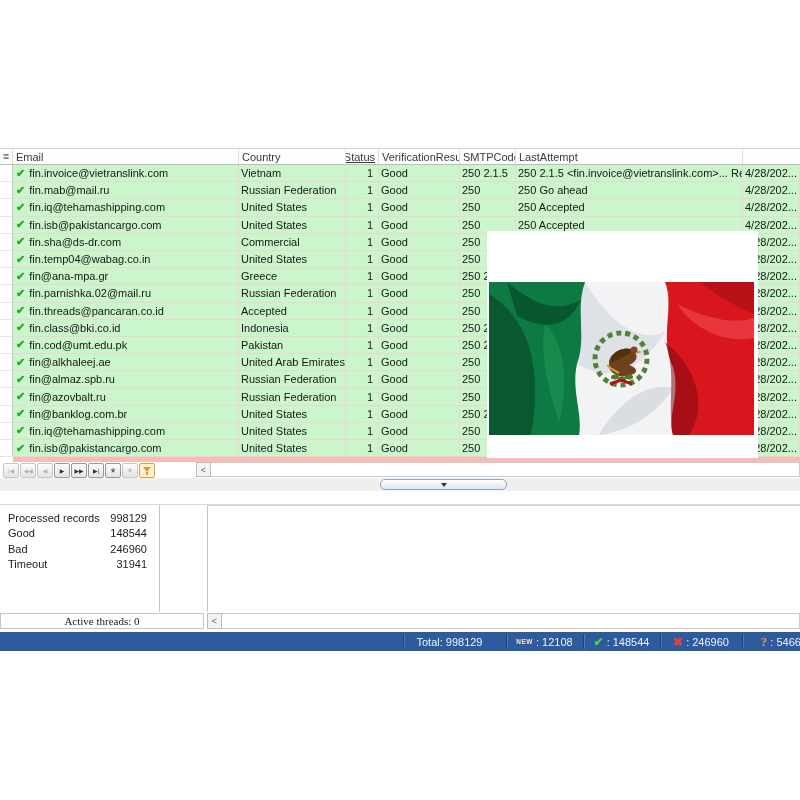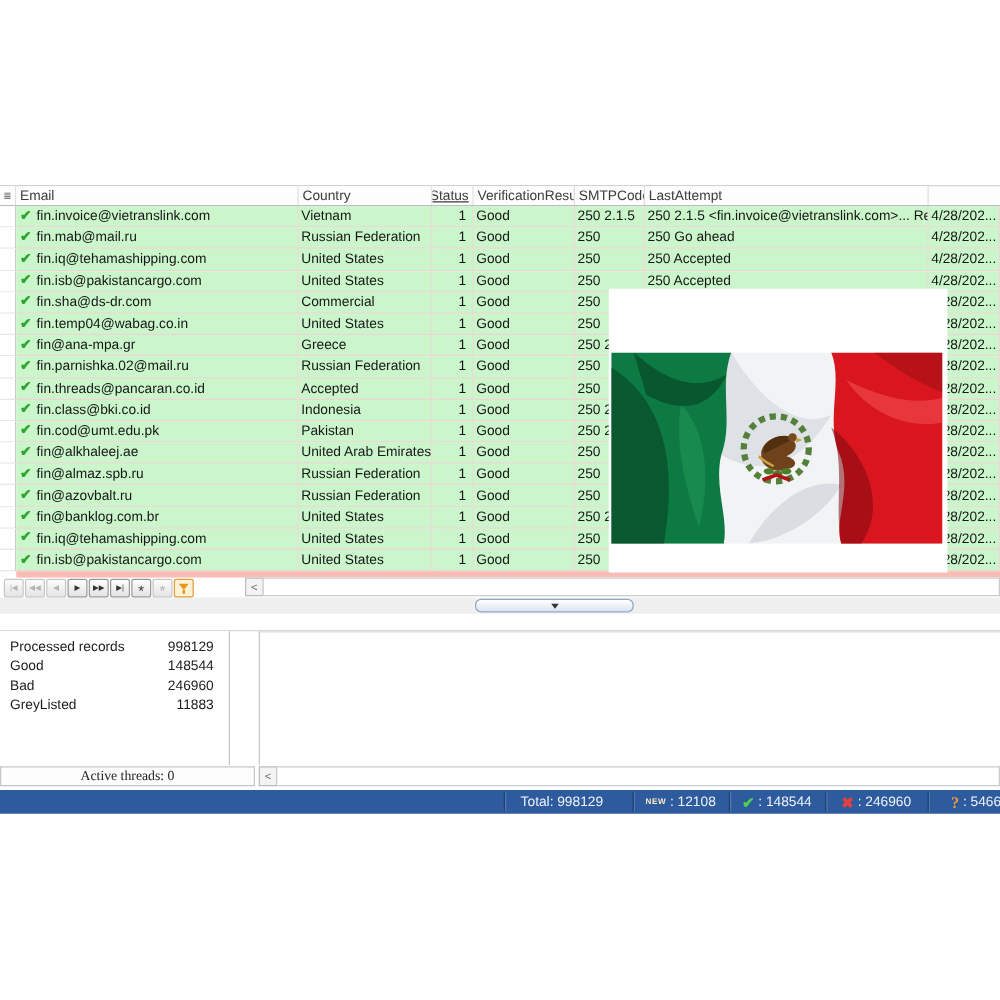--- a/index.html
+++ b/index.html
@@ -53,21 +53,21 @@
   
   #splitter{position:absolute;left:0;top:478px;width:800px;height:13px;background:#efefef;}
   #splitter-grip{position:absolute;left:380px;top:1px;width:125px;height:9px;border:1px solid #8fa9c7;
                  border-radius:5px;background:linear-gradient(#ffffff,#dbe4ef);
                  display:flex;align-items:center;justify-content:center;}
   .grip-arrow{width:0;height:0;border-left:3px solid transparent;border-right:3px solid transparent;
               border-top:4px solid #333;}
 
   
   #panel-divider{position:absolute;left:0;top:504px;width:800px;height:1px;background:#d8d8d8;}
-  #stats-panel{position:absolute;left:0;top:505px;width:184px;height:107px;background:#ffffff;
+  #stats-panel{position:absolute;left:0;top:505px;width:160px;height:107px;background:#ffffff;
                border-right:1px solid #c6c6c6;box-sizing:border-box;}
   #stats-list{padding-top:5px;}
   .stat-row{display:flex;justify-content:space-between;align-items:center;height:15.5px;
             padding:0 12px 0 8px;font-size:11px;color:#1c1c1c;}
   #right-panel{position:absolute;left:207px;top:505px;width:593px;height:107px;background:#ffffff;
                border-left:1px solid #c6c6c6;border-top:1px solid #d9d9d9;box-sizing:border-box;}
 
   #active-box{position:absolute;left:0;top:613px;width:204px;height:16px;border:1px solid #c6c6c6;
               background:#fdfdfd;display:flex;align-items:center;justify-content:center;
               font-size:11px;color:#222;box-sizing:border-box;font-family:Liberation Serif, serif;}
@@ -386,22 +386,22 @@
         </div>
         <div class="stat-row">
           <span class="stat-label">Good</span>
           <span class="stat-value">148544</span>
         </div>
         <div class="stat-row">
           <span class="stat-label">Bad</span>
           <span class="stat-value">246960</span>
         </div>
         <div class="stat-row">
-          <span class="stat-label">GreyListed</span>
-          <span class="stat-value">11883</span>
+          <span class="stat-label">Timeout</span>
+          <span class="stat-value">31941</span>
         </div>
       </div>
   </div>
   <div id="right-panel"></div>
 
   <div id="active-box">
     <span>Active threads: 0</span>
   </div>
   <div id="bottom-hscroll" class="scrollbar">
     <div class="sc-btn">&lt;</div>

